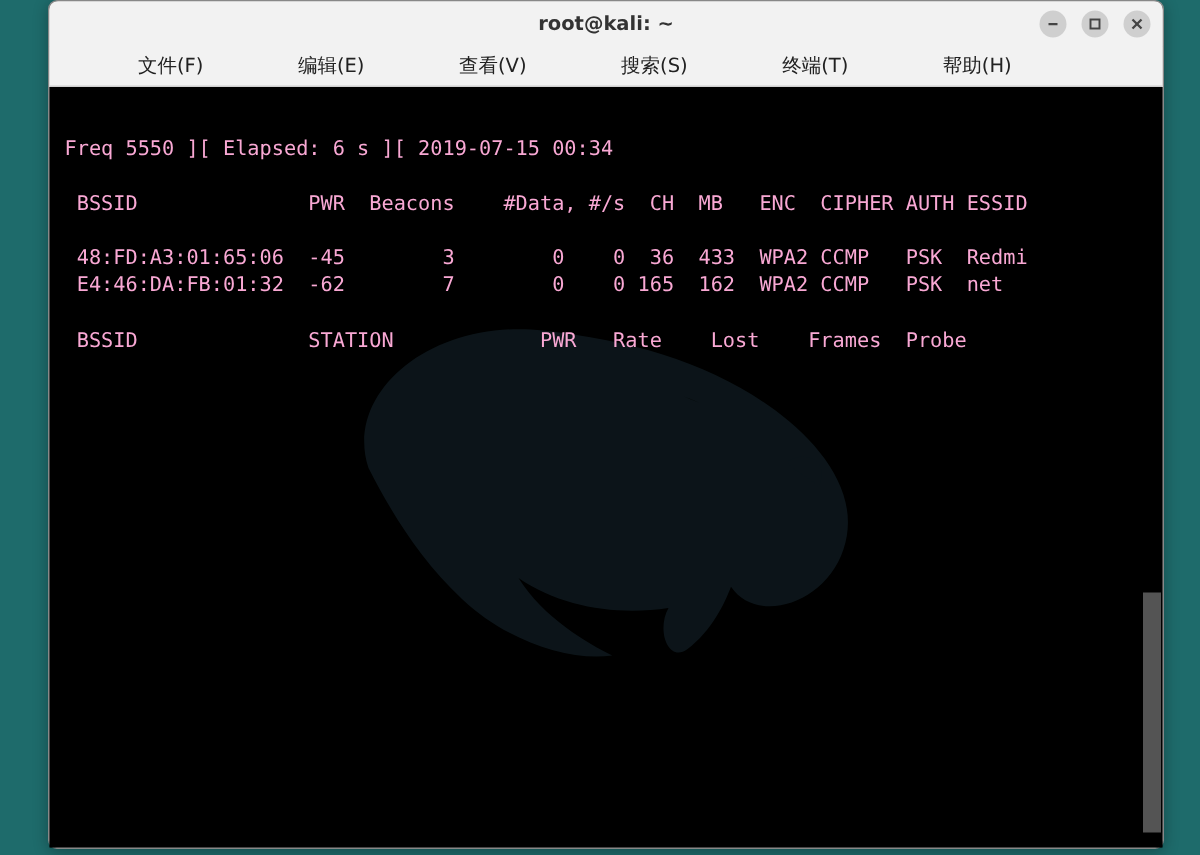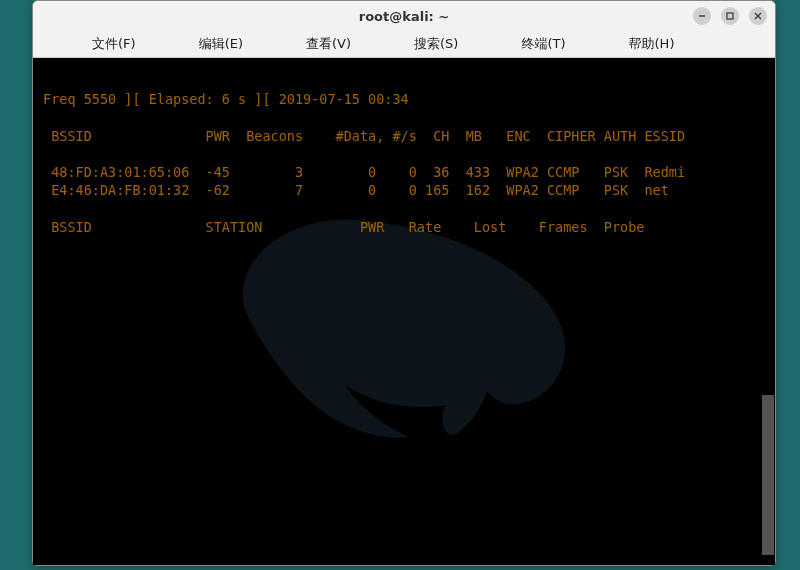--- a/index.html
+++ b/index.html
@@ -96,21 +96,21 @@
       height: 300px;
       opacity: 0.28;
     }
     .terminal {
       position: absolute;
       inset: 0;
       padding: 14px 10px;
       font-family: "DejaVu Sans Mono", "Liberation Mono", monospace;
       font-size: 13.5px;
       line-height: 1.35;
-      color: #a16207;
+      color: #f9a8d4;
       white-space: pre;
       overflow: hidden;
     }
     .scrollbar {
       position: absolute;
       right: 0;
       top: 57px;
       bottom: 4px;
       width: 14px;
       background: transparent;

